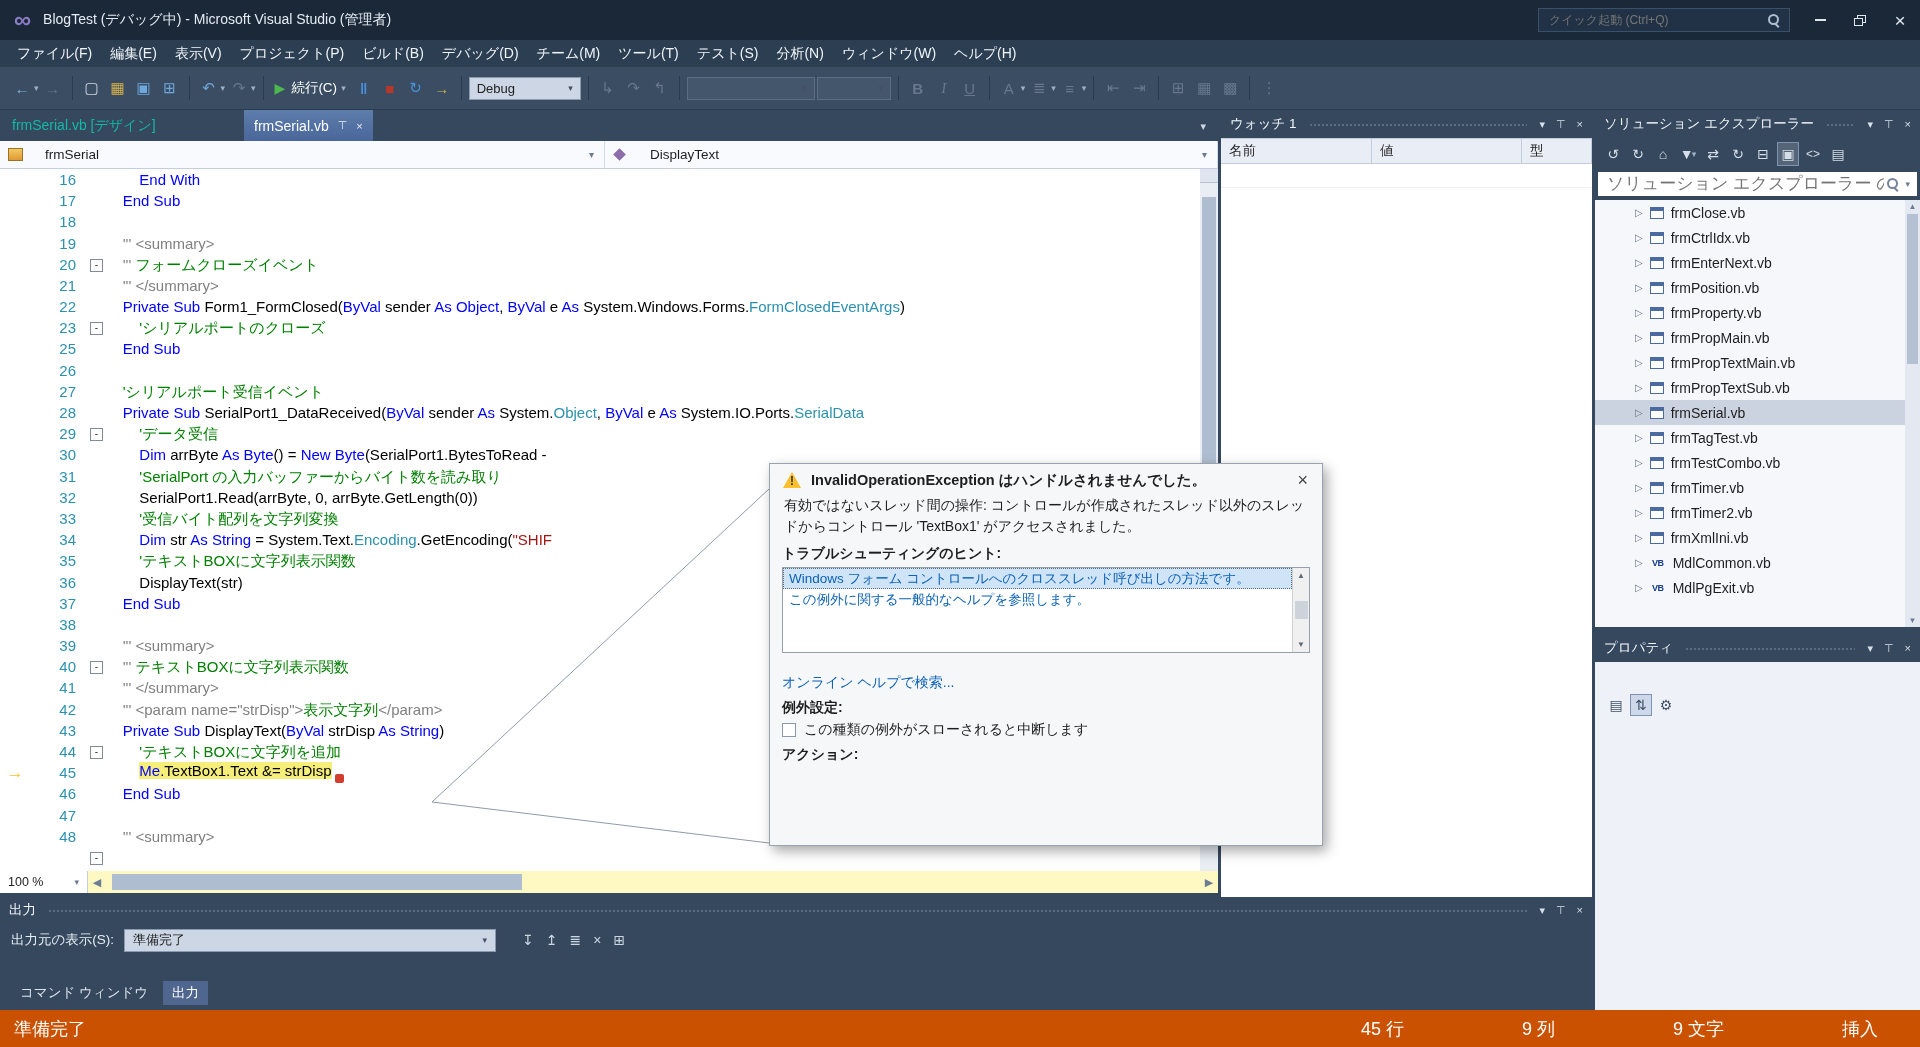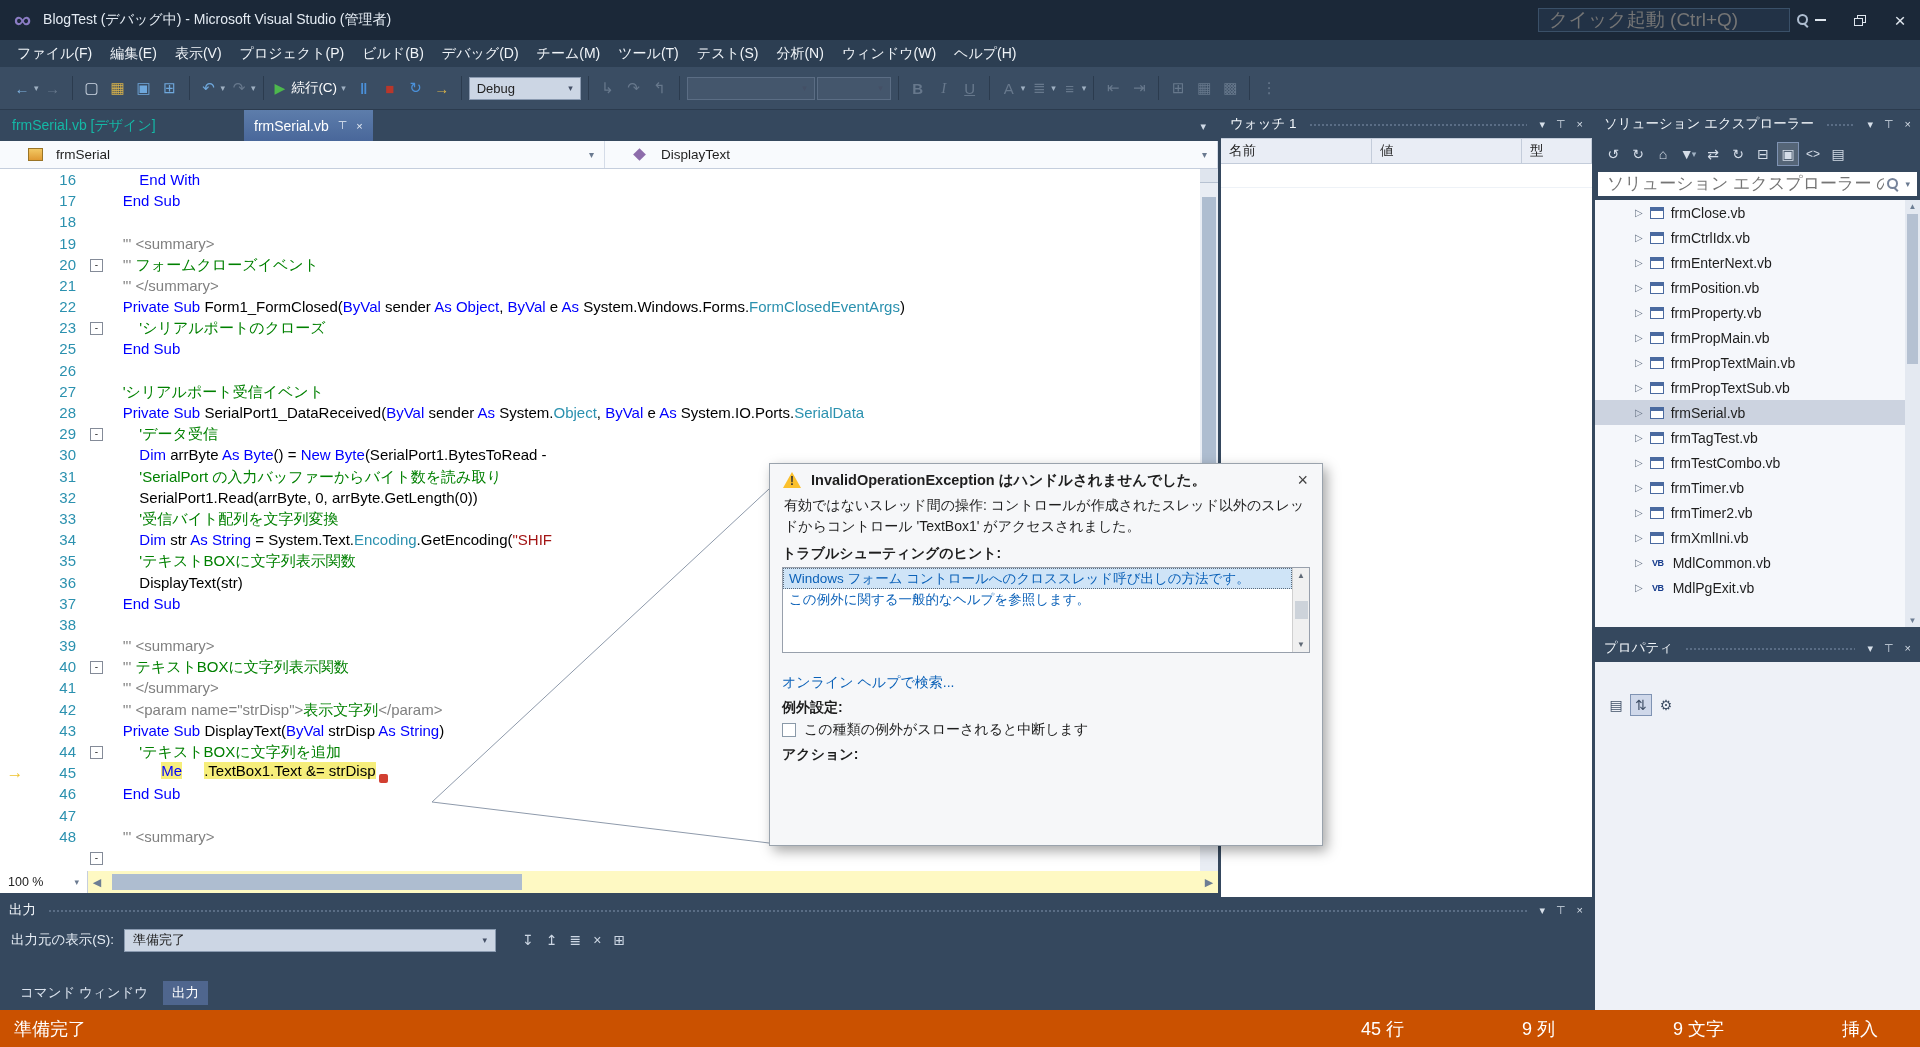--- a/index.html
+++ b/index.html
@@ -4,21 +4,21 @@
 <style>
   html,body{margin:0;padding:0;background:#2a3a4e;}
   #app{position:relative;width:1920px;height:1047px;overflow:hidden;background:#35485e;
        font-family:"Liberation Sans","DejaVu Sans",sans-serif;-webkit-font-smoothing:antialiased;}
   .abs{position:absolute;}
 
   
   .titlebar{left:0;top:0;width:1920px;height:40px;background:#1b2838;display:flex;align-items:center;color:#e4ebf3;font-size:14px;}
   .vs-logo{margin:0 12px 0 14px;color:#8b7cc4;font-size:24px;font-weight:bold;line-height:40px;}
   .quick-launch{position:absolute;right:130px;top:8px;width:252px;height:24px;background:#223246;border:1px solid #3a5068;display:flex;align-items:center;padding:0 8px;color:#93a6bc;box-sizing:border-box;}
-  .quick-launch input{flex:1;background:transparent;border:none;outline:none;color:#93a6bc;font-size:19px;font-family:inherit;}
+  .quick-launch input{flex:1;background:transparent;border:none;outline:none;color:#93a6bc;font-size:12px;font-family:inherit;}
   .mag{position:relative;width:14px;height:14px;display:inline-block;color:#aebdd0;}
   .mag::before{content:"";position:absolute;left:1px;top:1px;width:7px;height:7px;border:2px solid currentColor;border-radius:50%;}
   .mag::after{content:"";position:absolute;left:9px;top:10px;width:5px;height:2px;background:currentColor;transform:rotate(45deg);transform-origin:0 0;}
   .win-buttons{position:absolute;right:0;top:0;height:40px;display:flex;}
   .win-btn{width:40px;height:100%;display:flex;align-items:center;justify-content:center;color:#dfe6ee;}
   .ic-min{width:11px;height:2px;background:#dfe6ee;}
   .ic-restore{width:12px;height:11px;position:relative;}
   .ic-restore::before{content:"";position:absolute;right:0;top:0;width:7px;height:6px;border:1px solid #dfe6ee;}
   .ic-restore::after{content:"";position:absolute;left:0;bottom:0;width:7px;height:6px;border:1px solid #dfe6ee;background:#1b2838;}
   .ic-close{font-size:19px;line-height:19px;}
@@ -40,40 +40,40 @@
   .play{color:#4db84d;font-size:14px;}
 
   
   .editor-group{left:0;top:110px;width:1218px;height:787px;}
   .tab-inactive{position:absolute;left:12px;top:0;height:31px;display:flex;align-items:center;color:#14b8a6;font-size:14px;}
   .tab-active{position:absolute;left:244px;top:0;height:31px;background:linear-gradient(#5d7dab,#49679a);display:flex;align-items:center;padding:0 10px;color:#fff;font-size:14px;gap:9px;}
   .tab-ico{font-size:11px;color:#e8eef6;}
   .tabstrip-menu{position:absolute;right:12px;top:10px;color:#cfd9e6;font-size:11px;}
 
   .navbar{position:absolute;top:31px;left:0;width:1218px;height:28px;background:#f8fafd;border-bottom:1px solid #c5cedd;display:flex;box-sizing:border-box;}
-  .nav-combo{display:flex;align-items:center;gap:13px;padding:0 28px;position:relative;font-size:13.5px;color:#1e1e1e;border-right:1px solid #d5dce8;box-sizing:border-box;}
+  .nav-combo{display:flex;align-items:center;gap:22px;padding:0 8px;position:relative;font-size:13.5px;color:#1e1e1e;border-right:1px solid #d5dce8;box-sizing:border-box;}
   .nav-combo .arr{position:absolute;right:10px;color:#6a7a90;font-size:10px;}
   .icon-class{width:13px;height:11px;background:linear-gradient(#f2c863,#e09a33);border:1px solid #9a7426;flex:none;}
   .icon-method{width:9px;height:9px;background:#8d6cab;transform:rotate(45deg);flex:none;margin-left:2px;}
 
   .code-area{position:absolute;top:59px;left:0;width:1200px;height:702px;background:#ffffff;overflow:hidden;}
   .code-line{display:flex;height:21.2px;line-height:21.2px;font-family:Liberation Sans, sans-serif;font-size:15px;white-space:pre;align-items:flex-end;}
   .ln-margin{width:30px;flex:none;text-align:center;}
   .exec-arrow{color:#efc32f;font-weight:bold;font-size:17px;}
   .ln-num{width:58px;flex:none;text-align:right;color:#2B91AF;padding-right:12px;box-sizing:border-box;}
   .ln-fold{width:18px;flex:none;position:relative;}
   .fold-box{position:absolute;left:2px;top:5px;width:11px;height:11px;border:1px solid #848b98;background:#fff;font-size:10px;line-height:9px;text-align:center;color:#333;}
   .ln-code{flex:1;color:#000;overflow:hidden;}
   .tok-p{color:#000000;}
   .tok-k{color:#0000FF;}
   .tok-c{color:#008000;}
   .tok-g{color:#808080;}
   .tok-t{color:#2B91AF;}
   .tok-s{color:#A31515;}
-  .tok-hl{background:#f6ee7b;margin-left:22px;}
+  .tok-hl{background:#f6ee7b;}
   .err-badge{display:inline-block;width:9px;height:9px;background:#d23f31;border-radius:2px;margin-left:3px;vertical-align:-7px;}
 
   .vscroll{position:absolute;right:0;top:59px;width:18px;height:702px;background:#e9edf4;}
   .vscroll .grip{position:absolute;left:0;top:0;width:18px;height:13px;background:#dfe5ee;border-bottom:1px solid #b7c2d2;}
   .vscroll .vthumb{position:absolute;left:2px;top:28px;width:14px;height:320px;background:#aebdd0;}
   .tick-y{position:absolute;left:2px;top:620px;width:14px;height:4px;background:#e8c532;}
   .tick-r{position:absolute;left:2px;top:634px;width:14px;height:4px;background:#d23f31;}
 
   .hscroll{position:absolute;left:0;top:761px;width:1218px;height:22px;background:#fef9c3;display:flex;align-items:center;}
   .zoom-box{width:88px;height:22px;background:#fff;border-right:1px solid #c6cede;display:flex;align-items:center;justify-content:space-between;padding:0 8px;font-size:12.5px;color:#222;box-sizing:border-box;}

